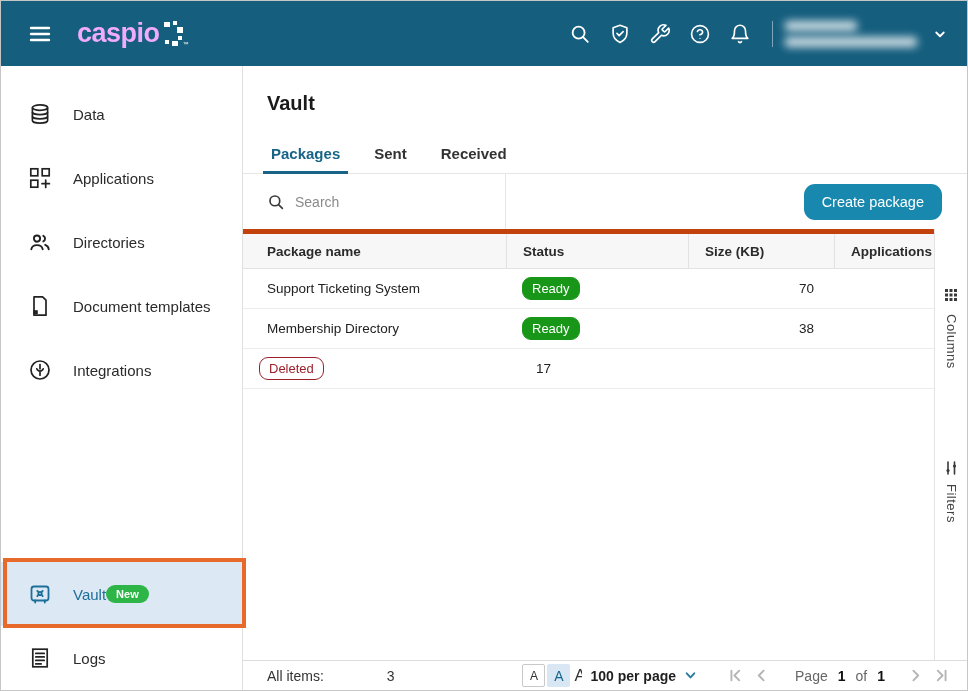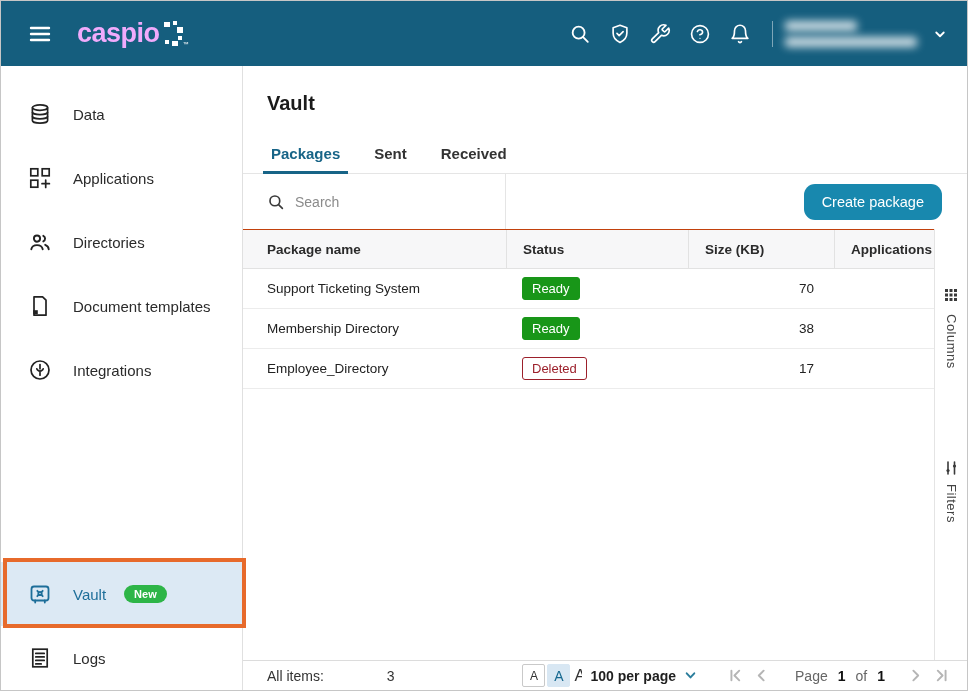--- a/index.html
+++ b/index.html
@@ -24,21 +24,21 @@
   .blur-2 { width:132px; }
   .user-chevron { display:flex; cursor:pointer; }
 
   
   .sidebar { position:absolute; top:65px; left:0; width:242px; bottom:0; background:#fff; border-right:1px solid #e0e0e0; }
   .nav-spacer-top { height:16px; }
   .nav-item { height:64px; display:flex; align-items:center; padding-left:28px; cursor:pointer; color:#2b2b2b; font-size:15px; }
   .nav-item .nav-icon { width:22px; height:22px; margin-right:22px; flex:none; display:flex; }
   .nav-spacer { height:160px; }
   .nav-item.selected { background:#DCE9F4; color:#1D6E99; }
-  .new-badge { background:#2DB547; color:#fff; font-size:11px; font-weight:bold; border-radius:10px; padding:3px 10px; margin-left:18px; }
+  .new-badge { background:#2DB547; color:#fff; font-size:11px; font-weight:bold; border-radius:10px; padding:3px 10px; margin-left:0; }
   .annotation-box { position:absolute; left:2px; top:557px; width:243px; height:70px; border:4px solid #E76A2B; z-index:6; pointer-events:none; }
 
   
   .main { position:absolute; left:242px; top:65px; right:0; bottom:0; display:flex; flex-direction:column; background:#fff; }
   .title-row { height:75px; padding:26px 0 0 24px; }
   .page-title { font-size:20px; font-weight:bold; color:#1a1a1a; }
   .tabs-row { height:33px; display:flex; align-items:flex-end; padding-left:24px; border-bottom:1px solid #e5e5e5; }
   .tab { font-size:15px; font-weight:bold; color:#333; padding:0 4px 11px 4px; margin-right:26px; cursor:pointer; position:relative; }
   .tab.active { color:#176487; }
   .tab.active::after { content:""; position:absolute; left:-4px; right:-4px; bottom:-1px; height:3px; background:#176487; }
@@ -46,28 +46,28 @@
   .toolbar { height:55px; display:flex; align-items:stretch; }
   .search-cell { width:263px; border-right:1px solid #e5e5e5; display:flex; align-items:center; padding-left:24px; }
   .search-cell .s-icon { width:18px; height:18px; margin-right:10px; display:flex; }
   .search-input { border:none; outline:none; font-size:14px; color:#c2410c; width:180px; font-family:"Liberation Sans",sans-serif; }
   .search-input::placeholder { color:#8b8b8b; }
   .toolbar-right { flex:1; display:flex; align-items:center; justify-content:flex-end; padding-right:25px; }
   .create-btn { background:#1888AE; color:#fff; border:none; border-radius:11px; font-size:14.5px; padding:10px 18px; cursor:pointer; font-family:"Liberation Sans",sans-serif; }
 
   .content-row { flex:1; display:flex; min-height:0; }
   .table-area { flex:1; display:flex; flex-direction:column; }
-  .t-header { display:flex; height:40px; background:#F7F7F8; border-top:1px solid #c2410c; border-bottom:1px solid #e2e2e2; align-items:center; font-size:13.5px; font-weight:bold; color:#2b2b2b; }
+  .t-header { display:flex; height:40px; background:#F7F7F8; border-top:5px solid #c2410c; border-bottom:1px solid #e2e2e2; align-items:center; font-size:13.5px; font-weight:bold; color:#2b2b2b; }
   .t-row { display:flex; height:40px; border-bottom:1px solid #ececec; align-items:center; font-size:13.5px; color:#222; background:#fff; }
   .col-name { width:263px; padding-left:24px; }
   .col-status { width:182px; padding-left:16px; border-left:1px solid #e2e2e2; align-self:stretch; display:flex; align-items:center; }
   .col-size { width:146px; padding-right:20px; text-align:right; border-left:1px solid #e2e2e2; align-self:stretch; display:flex; align-items:center; justify-content:flex-end; }
   .col-inst { flex:1; padding-left:16px; border-left:1px solid #e2e2e2; align-self:stretch; display:flex; align-items:center; }
   .t-row .col-status, .t-row .col-size, .t-row .col-inst { border-left:none; }
-  .badge { font-size:13px; border-radius:3px; padding:3px 9px; display:inline-block; }
+  .badge { font-size:13px; border-radius:9px; padding:3px 9px; display:inline-block; }
   .badge.ready { background:#189618; color:#fff; border:1px solid #189618; }
   .badge.deleted { background:#fff; color:#9C202B; border:1px solid #9C202B; }
 
   .side-panel { width:33px; border-left:1px solid #e4e4e4; display:flex; flex-direction:column; align-items:center; padding-top:58px; background:#fff; }
   .panel-group { display:flex; flex-direction:column; align-items:center; cursor:pointer; }
   .panel-group + .panel-group { margin-top:92px; }
   .v-label { writing-mode:vertical-rl; font-size:13px; color:#444; margin-top:9px; letter-spacing:0.5px; }
 
   .footer { height:30px; border-top:1px solid #dcdcdc; display:flex; align-items:center; background:#fff;gap:47px; }
   .all-items { margin-left:24px; font-size:14px; color:#333; }
@@ -295,21 +295,20 @@
         <div class="t-row">
           <div class="col-name">Membership Directory</div>
           <div class="col-status">
               <span class="badge ready">Ready</span>
             </div>
           <div class="col-size">38</div>
           <div class="col-inst"></div>
         </div>
 
         <div class="t-row">
-          <div class="col-name">Employee_Directory</div>
           <div class="col-status">
               <span class="badge deleted">Deleted</span>
             </div>
           <div class="col-size">17</div>
           <div class="col-inst"></div>
         </div>
 
       </div>
 
       <div class="side-panel">

